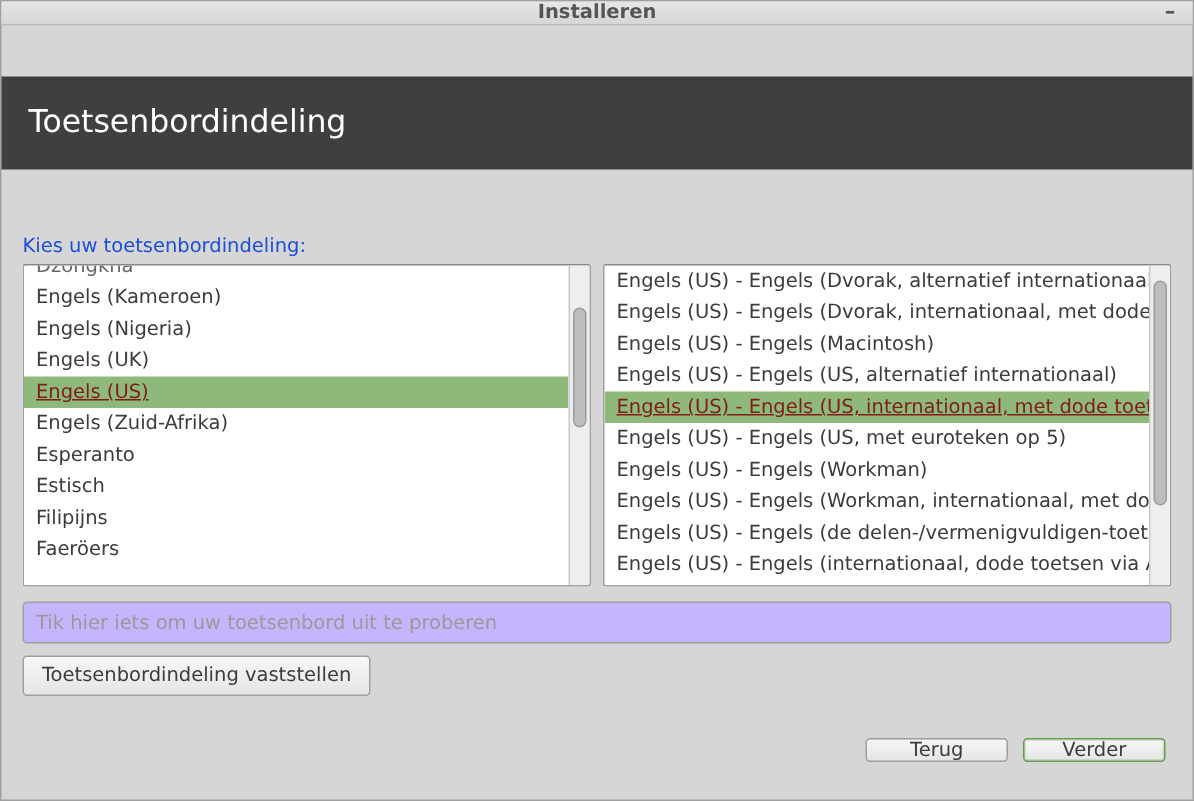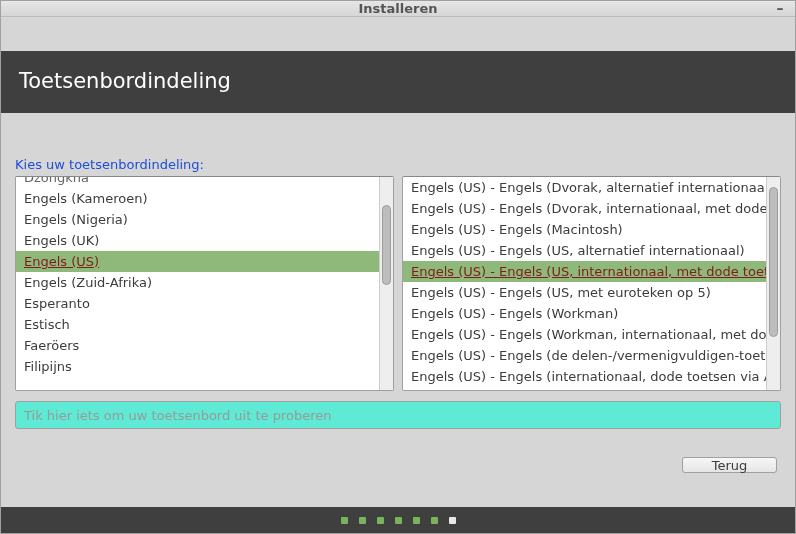--- a/index.html
+++ b/index.html
@@ -111,21 +111,21 @@
     border-radius: 5px;
   }
   .tryinput {
     margin-top: 10px;
     width: 100%;
     height: 28px;
     border: 1px solid #a0a0a0;
     border-radius: 3px;
     padding: 0 8px;
     font-size: 13px;
-    background: #5eead4;
+    background: #c4b5fd;
     color: #555;
     font-family: inherit;
   }
   .tryinput::placeholder { color: #9a9a9a; font-style: normal; }
   .detect-btn {
     margin-top: 8px;
     padding: 5px 12px;
     font-size: 13px;
     background: linear-gradient(#f7f7f7, #e5e5e5);
     border: 1px solid #a0a0a0;
@@ -195,22 +195,22 @@
       <div class="listpane">
         <div class="listinner" id="left-list">
             <div class="listitem partial-top">Dzongkha</div>
             <div class="listitem">Engels (Kameroen)</div>
             <div class="listitem">Engels (Nigeria)</div>
             <div class="listitem">Engels (UK)</div>
             <div class="listitem selected">Engels (US)</div>
             <div class="listitem">Engels (Zuid-Afrika)</div>
             <div class="listitem">Esperanto</div>
             <div class="listitem">Estisch</div>
+            <div class="listitem">Filipijns</div>
             <div class="listitem">Faeröers</div>
-            <div class="listitem">Filipijns</div>
           </div>
         <div class="scrollbar">
           <div class="thumb" style="top:28px;height:80px;"></div>
         </div>
       </div>
 
       <div class="listpane">
         <div class="listinner" id="right-list">
             <div class="listitem">Engels (US) - Engels (Dvorak, alternatief internationaal, geen dode toetsen)</div>
             <div class="listitem">Engels (US) - Engels (Dvorak, internationaal, met dode toetsen)</div>
@@ -225,23 +225,25 @@
           </div>
         <div class="scrollbar">
           <div class="thumb" style="top:10px;height:150px;"></div>
         </div>
       </div>
 
     </div>
 
     <input type="text" class="tryinput" placeholder="Tik hier iets om uw toetsenbord uit te proberen" style="">
 
+    <button class="detect-btn">Toetsenbordindeling vaststellen</button>
 
     <div class="navbuttons">
       <button class="navbtn">Terug</button>
+      <button class="navbtn primary">Verder</button>
     </div>
   </div>
 
   <div class="footer" id="footer-dots">
       <div class="dot done"></div>
       <div class="dot done"></div>
       <div class="dot done"></div>
       <div class="dot done"></div>
       <div class="dot done"></div>
       <div class="dot done"></div>

